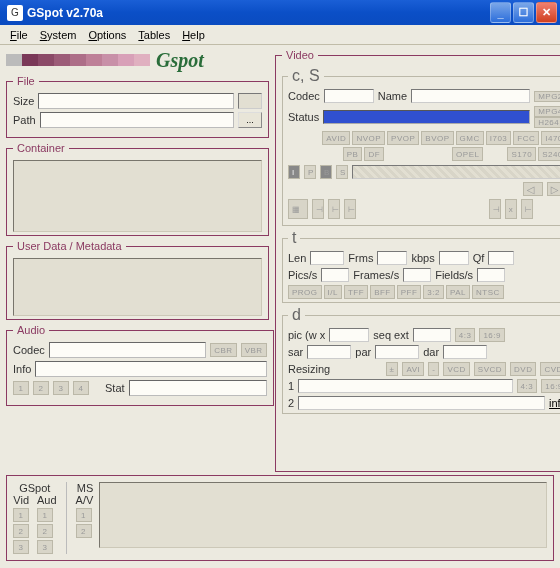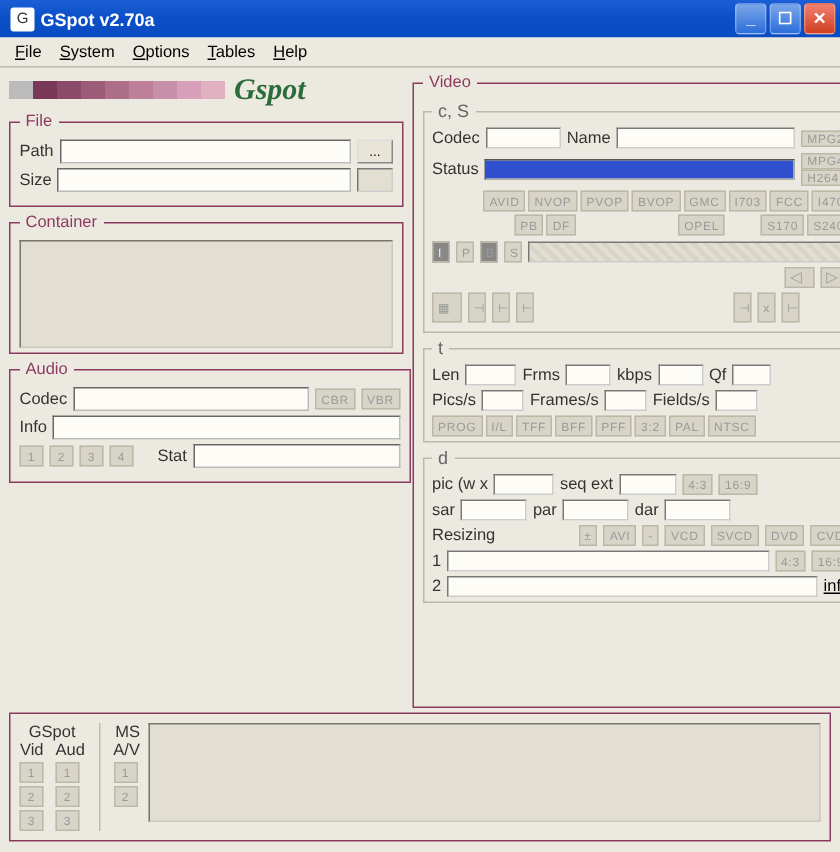--- a/index.html
+++ b/index.html
@@ -28,21 +28,21 @@
 .lbl { color: #333; font-size: 11px; }
 .txtin { flex: 1; height: 16px; background: #fdfcf7; border: 1px inset #bbb; padding: 0 2px; font-size: 10px; }
 .btn { height: 16px; background: #e8e5d8; border: 1px outset #ddd; padding: 0 4px; font-size: 9px; cursor: pointer; display: inline-flex; align-items: center; }
 .btn.sq { width: 24px; justify-content: center; }
 .empty-area { background: #e2dfd2; border: 1px inset #ccc8b8; }
 .tag-row { display: flex; gap: 2px; flex-wrap: wrap; }
 .tag { background: #d8d5c8; border: 1px solid #bbb8a8; height: 14px; padding: 0 3px; font-size: 8px; color: #999; display: inline-flex; align-items: center; letter-spacing: 0.5px; }
 .tag.num { width: 16px; justify-content: center; }
 .status-bar { height: 14px; background: linear-gradient(to right, #3050d0, #3050d0); border: 1px inset #aaa; }
 .sub-fs { border: 1px solid #bbb8a8; padding: 4px 5px 3px 5px; margin-bottom: 3px; }
-.sub-fs legend { color: #666; font-size: 12px; }
+.sub-fs legend { color: #666; font-size: 16px; }
 .mini-field { height: 14px; background: #fdfcf7; border: 1px inset #ccc; font-size: 9px; }
 .link { color: #000; text-decoration: underline; cursor: pointer; }
 .stripe-box { height: 18px; background: repeating-linear-gradient(45deg, #d8d5c8, #d8d5c8 3px, #e2dfd2 3px, #e2dfd2 6px); border: 1px inset #ccc; }
 .solutions-row { display: flex; gap: 6px; }
 .sol-col { text-align: right; }
 .sol-stack { display: flex; flex-direction: column; gap: 2px; margin-top: 2px; }
 .divider-v { width: 1px; background: #bbb; margin: 0 3px; }
 </style>
 </head>
 <body>
@@ -78,36 +78,40 @@
         <span class="swatch" style="background:#be8098"></span>
         <span class="swatch" style="background:#c890a8"></span>
         <span class="swatch" style="background:#d8a0b8"></span>
         <span class="swatch" style="background:#e0b0c0"></span>
         <span class="logo">Gspot</span>
       </div>
 
       <fieldset>
         <legend>File</legend>
         <div class="field-row">
+          <span class="lbl">Size</span>
+          <input class="txtin" value="" style="">
+          <span class="btn sq" style="background:#e2dfd2;border:1px inset #ccc"></span>
+        </div>
+        <div class="field-row">
           <span class="lbl">Path</span>
           <input class="txtin" value="" style="">
           <button class="btn sq">...</button>
         </div>
-        <div class="field-row">
-          <span class="lbl">Size</span>
-          <input class="txtin" value="" style="">
-          <span class="btn sq" style="background:#e2dfd2;border:1px inset #ccc"></span>
-        </div>
       </fieldset>
 
       <fieldset style="height:94px">
         <legend>Container</legend>
         <div class="empty-area" style="height:72px"></div>
       </fieldset>
 
+      <fieldset style="height:80px">
+        <legend>User Data / Metadata</legend>
+        <div class="empty-area" style="height:58px"></div>
+      </fieldset>
 
       <fieldset>
         <legend>Audio</legend>
         <div class="field-row">
           <span class="lbl">Codec</span>
           <input class="txtin" style="">
           <span class="tag">CBR</span>
           <span class="tag">VBR</span>
         </div>
         <div class="field-row">

